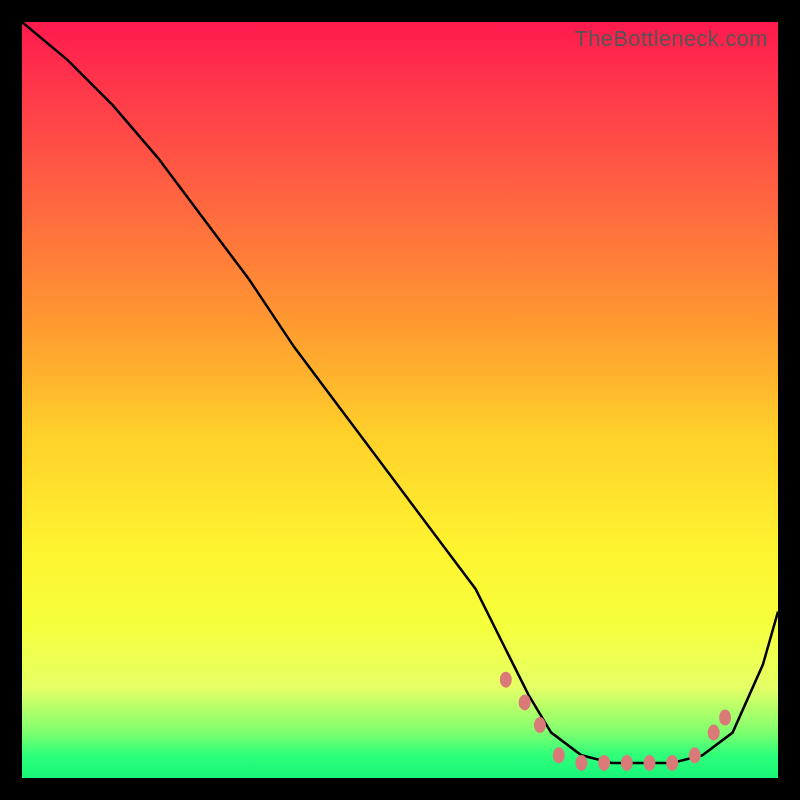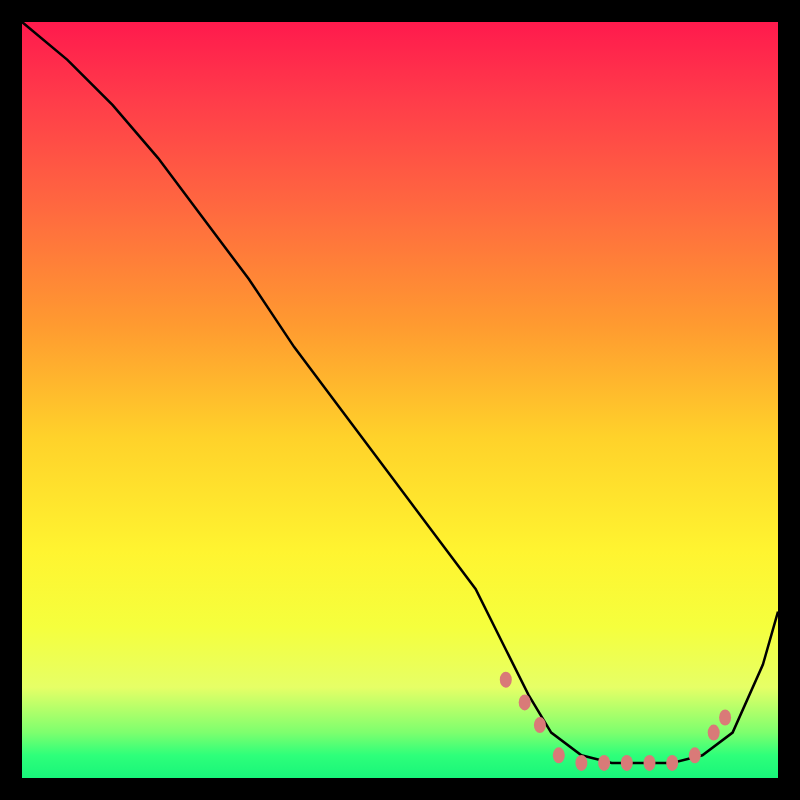--- a/index.html
+++ b/index.html
@@ -55,20 +55,21 @@
     width: 756px;
     height: 756px;
     overflow: visible;
   }
 </style>
 </head>
 <body>
 
 <div class="frame">
   <div class="plot">
+    <div class="watermark">TheBottleneck.com</div>
     <svg class="curve" viewBox="0 0 756 756" preserveAspectRatio="none">
       <path id="curve-path" fill="none" stroke-width="2.5" stroke="#000000" d="M0.0 0.0 L45.4 37.8 L90.7 83.2 L136.1 136.1 L181.4 196.6 L226.8 257.0 L272.2 325.1 L317.5 385.6 L362.9 446.0 L408.2 506.5 L453.6 567.0 L483.8 627.5 L506.5 672.8 L529.2 710.6 L559.4 733.3 L589.7 740.9 L619.9 740.9 L650.2 740.9 L680.4 733.3 L710.6 710.6 L740.9 642.6 L756.0 589.7"></path>
       <g id="marker-group">
           <ellipse cx="483.8" cy="657.7" rx="6" ry="8" fill="#d97a78"></ellipse>
           <ellipse cx="502.7" cy="680.4" rx="6" ry="8" fill="#d97a78"></ellipse>
           <ellipse cx="517.9" cy="703.1" rx="6" ry="8" fill="#d97a78"></ellipse>
           <ellipse cx="536.8" cy="733.3" rx="6" ry="8" fill="#d97a78"></ellipse>
           <ellipse cx="559.4" cy="740.9" rx="6" ry="8" fill="#d97a78"></ellipse>
           <ellipse cx="582.1" cy="740.9" rx="6" ry="8" fill="#d97a78"></ellipse>
           <ellipse cx="604.8" cy="740.9" rx="6" ry="8" fill="#d97a78"></ellipse>

